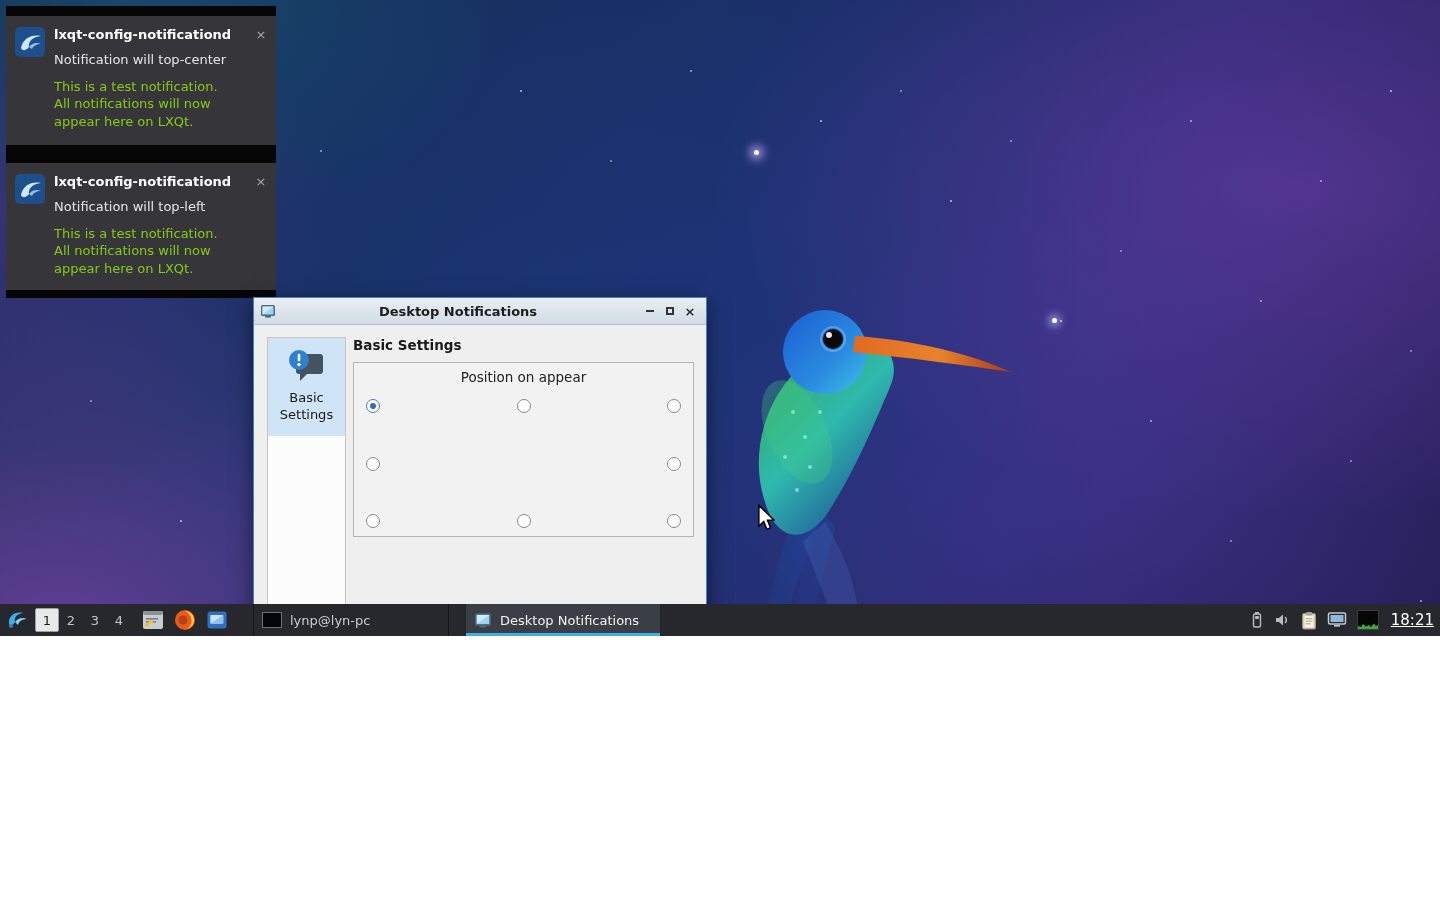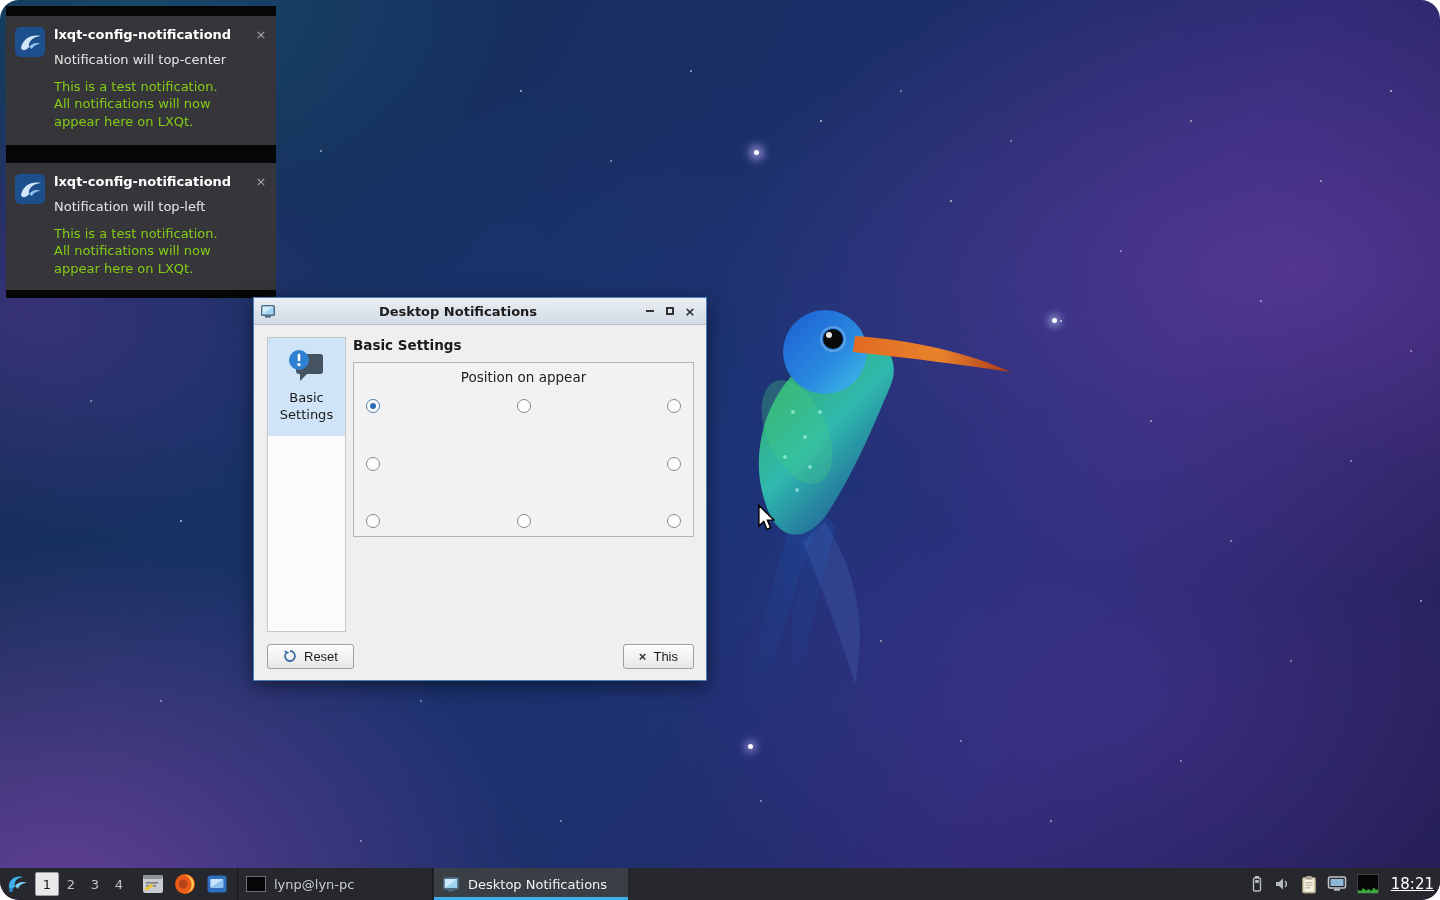--- a/index.html
+++ b/index.html
@@ -1,30 +1,29 @@
 <!DOCTYPE html>
 <html><head>
 <meta charset="utf-8">
 <style>
   * { margin:0; padding:0; box-sizing:border-box; }
   html,body { width:1440px; height:900px; overflow:hidden; }
   body { font-family:"DejaVu Sans","Liberation Sans",sans-serif; font-size:13px; }
 
   
   .desktop {
-    position:relative; width:1440px; height:900px; overflow:hidden;
+    position:relative; width:1440px; height:636px; overflow:hidden;
     background:
       radial-gradient(900px 500px at 90% 30%, rgba(130,70,190,0.45), transparent 65%),
       radial-gradient(700px 450px at 78% 78%, rgba(90,60,170,0.35), transparent 65%),
       radial-gradient(800px 600px at 4% 100%, rgba(160,75,195,0.55), transparent 60%),
       radial-gradient(500px 350px at 2% 35%, rgba(120,60,180,0.35), transparent 65%),
       radial-gradient(600px 400px at 10% 0%, rgba(30,120,140,0.35), transparent 60%),
       radial-gradient(1000px 600px at 45% 55%, rgba(30,60,140,0.45), transparent 70%),
       linear-gradient(115deg, #142c52 0%, #16305e 25%, #1c2f6a 50%, #2c2a72 72%, #231d52 100%);
-    border-radius: 19px;
   }
   .stars { position:absolute; left:0; top:0; width:2px; height:2px; border-radius:50%;
     box-shadow:
       180px 520px 0 0 rgba(255,255,255,.7), 320px 150px 0 0 rgba(255,255,255,.6),
       420px 700px 0 0 rgba(255,255,255,.5), 520px 90px 0 0 rgba(255,255,255,.7),
       610px 160px 0 0 rgba(255,255,255,.5), 690px 70px 0 0 rgba(255,255,255,.6),
       820px 120px 0 0 rgba(255,255,255,.7), 900px 90px 0 0 rgba(255,255,255,.5),
       950px 200px 0 0 rgba(255,255,255,.7), 1010px 140px 0 0 rgba(255,255,255,.5),
       1060px 320px 0 0 rgba(255,255,255,.8), 1120px 250px 0 0 rgba(255,255,255,.5),
       1150px 420px 0 0 rgba(255,255,255,.6), 1190px 120px 0 0 rgba(255,255,255,.6),
@@ -104,21 +103,21 @@
   .taskbar { position:absolute; left:0; bottom:0; width:1440px; height:32px;
     background:#26282d; display:flex; align-items:center; z-index:50; }
   .menu-btn { width:28px; height:28px; margin:0 3px 0 4px; display:flex; align-items:center; justify-content:center; }
   .ws-btn { width:24px; height:24px; display:flex; align-items:center; justify-content:center;
     color:#c0c3c7; font-size:13px; }
   .ws-btn.active { background:#e9e9e9; color:#1a1a1a; border-radius:2px; border:1px solid #9aa0a6; }
   .launchers { display:flex; align-items:center; gap:8px; margin:0 8px 0 10px; }
   .launcher { width:24px; height:24px; display:flex; align-items:center; justify-content:center; }
   .task-btn { height:32px; width:196px; display:flex; align-items:center; gap:8px;
     padding:0 8px; color:#c9ccd1; border-right:1px solid rgba(0,0,0,.4);
-    border-left:1px solid rgba(0,0,0,.4); overflow:hidden; white-space:nowrap; }
+    border-left:1px solid rgba(0,0,0,.4); overflow:hidden; white-space:nowrap;margin-left:16px; }
   .task-btn.active { background:#3a3e45; color:#f2f2f2; box-shadow:inset 0 -3px 0 #3daee9; }
   .task-thumb { width:20px; height:16px; background:#060606; border:1px solid #6d7076; flex:0 0 20px; }
   .tray { margin-left:auto; display:flex; align-items:center; gap:10px; padding-right:6px; }
   .cpu-mon { width:22px; height:20px; background:#070707; border:1px solid #3a3d42; }
   .clock { color:#ffffff; font-size:15px; margin-left:2px;text-decoration:underline; }
 
   .cursor { position:absolute; left:757px; top:504px; z-index:60; }
 </style>
 </head>
 <body>

